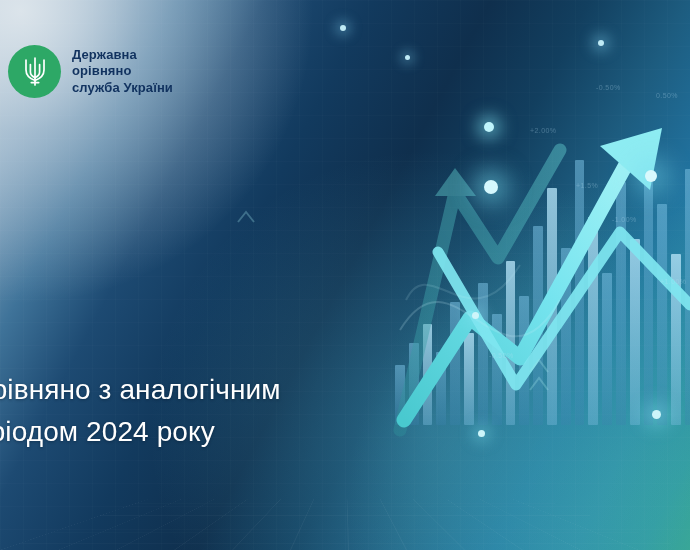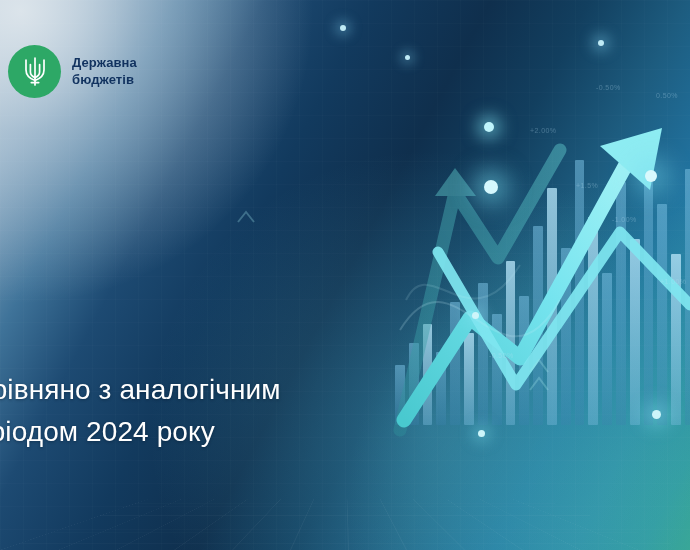--- a/index.html
+++ b/index.html
@@ -204,21 +204,22 @@
           <path d="M4 5 L4 15 C4 20 7.5 23.5 13 25.5"></path>
           <path d="M22 5 L22 15 C22 20 18.5 23.5 13 25.5"></path>
           <path d="M8.4 9.5 L8.4 17 C8.4 19.6 10.4 21.5 13 22.6"></path>
           <path d="M17.6 9.5 L17.6 17 C17.6 19.6 15.6 21.5 13 22.6"></path>
           <path d="M9.3 27.6 L16.7 27.6"></path>
         </g>
       </svg>
     </div>
     <div class="logo-text">
       <div>Державна</div>
-      <div>бюджетів</div>
+      <div>орівняно</div>
+      <div>служба України</div>
     </div>
   </div>
 
 
   <div class="subhead">
     <span class="sub-line s1">орівняно з аналогічним</span>
     <span class="sub-line s2">еріодом 2024 року</span>
   </div>
 
 </div>

